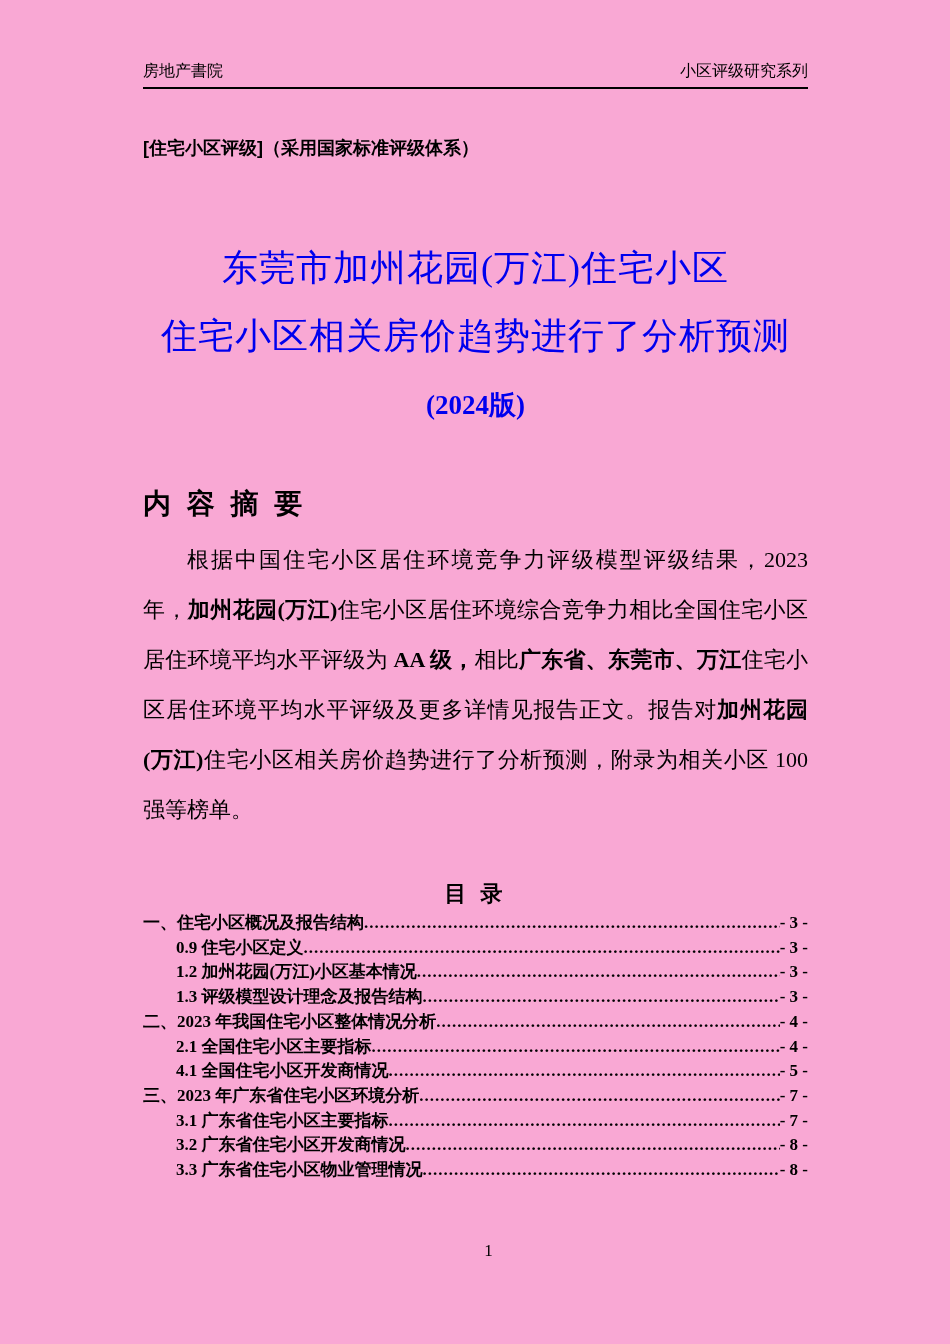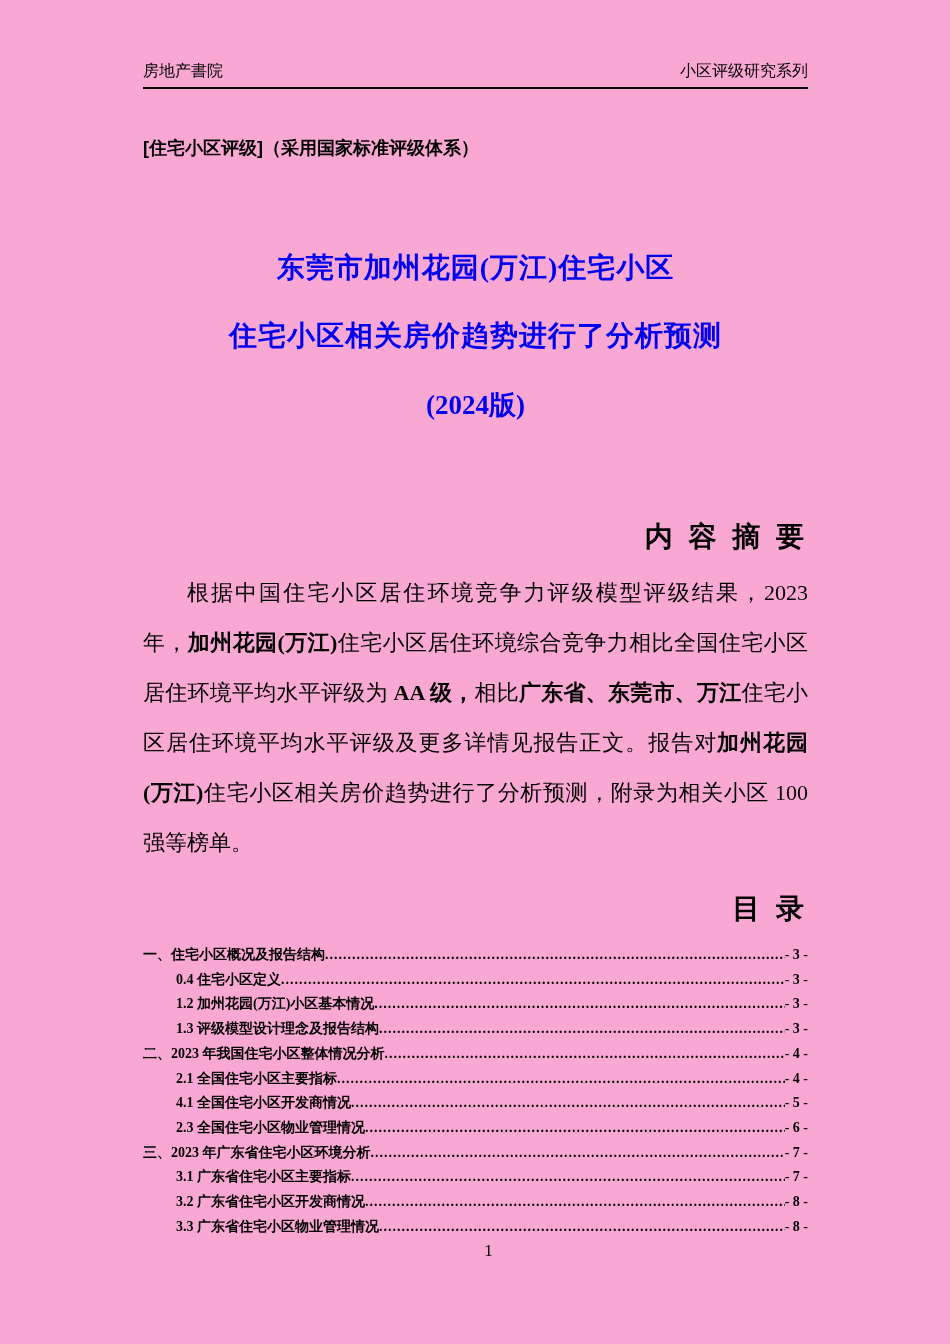--- a/index.html
+++ b/index.html
@@ -36,61 +36,60 @@
     font-family: Liberation Sans, sans-serif;
     font-size: 18px;
     font-weight: bold;
     line-height: 24px;
   }
   .title-block {
     margin-top: 74px;
     text-align: center;
   }
   .title-line {
-    font-size: 28px;
-    font-weight: bold;
+    font-size: 36px;
+    font-weight: normal;
     line-height: 68px;
     letter-spacing: 1px;
   }
   .edition-line {
     margin-top: 12px;
     font-size: 27px;
     font-weight: bold;
     line-height: 46px;
   }
   .abstract-heading {
-    margin-top: 92px;
-    text-align: right;
+    margin-top: 59px;
+    text-align: left;
     font-family: "Liberation Sans", "DejaVu Sans", sans-serif;
     font-size: 28px;
     font-weight: bold;
     line-height: 34px;
     letter-spacing: 4px;
   }
   .abstract-body {
     margin-top: 14px;
     font-size: 22px;
     line-height: 50px;
     text-align: justify;
     text-justify: inter-ideograph;
     text-indent: 44px;
   }
   .abstract-body .seg-bold { font-weight: bold; }
   .toc-heading {
-    margin-top: 24px;
-    text-align: right;
+    margin-top: 42px;
+    text-align: center;
     font-family: "Liberation Sans", "DejaVu Sans", sans-serif;
-    font-size: 28px;
+    font-size: 22px;
     font-weight: bold;
     line-height: 34px;
     letter-spacing: 4px;
   }
   .toc-list {
-    margin-top: 17px;
-    font-size: 14px;
+    font-size: 17px;
     font-weight: bold;
   }
   .toc-row {
     display: flex;
     align-items: baseline;
     line-height: 24.7px;
     white-space: nowrap;
   }
   .toc-row.level-2 { padding-left: 33px; }
   .toc-label { flex: 0 0 auto; }
@@ -140,21 +139,21 @@
 
     <div class="toc-heading">目 录</div>
 
     <div class="toc-list">
         <div class="toc-row level-1">
           <span class="toc-label">一、住宅小区概况及报告结构</span>
           <span class="toc-leader"></span>
           <span class="toc-page">- 3 -</span>
         </div>
         <div class="toc-row level-2">
-          <span class="toc-label">0.4 住宅小区定义</span>
+          <span class="toc-label">0.9 住宅小区定义</span>
           <span class="toc-leader"></span>
           <span class="toc-page">- 3 -</span>
         </div>
         <div class="toc-row level-2">
           <span class="toc-label">1.2 加州花园(万江)小区基本情况</span>
           <span class="toc-leader"></span>
           <span class="toc-page">- 3 -</span>
         </div>
         <div class="toc-row level-2">
           <span class="toc-label">1.3 评级模型设计理念及报告结构</span>
@@ -168,25 +167,20 @@
         </div>
         <div class="toc-row level-2">
           <span class="toc-label">2.1 全国住宅小区主要指标</span>
           <span class="toc-leader"></span>
           <span class="toc-page">- 4 -</span>
         </div>
         <div class="toc-row level-2">
           <span class="toc-label">4.1 全国住宅小区开发商情况</span>
           <span class="toc-leader"></span>
           <span class="toc-page">- 5 -</span>
-        </div>
-        <div class="toc-row level-2">
-          <span class="toc-label">2.3 全国住宅小区物业管理情况</span>
-          <span class="toc-leader"></span>
-          <span class="toc-page">- 6 -</span>
         </div>
         <div class="toc-row level-1">
           <span class="toc-label">三、2023 年广东省住宅小区环境分析</span>
           <span class="toc-leader"></span>
           <span class="toc-page">- 7 -</span>
         </div>
         <div class="toc-row level-2">
           <span class="toc-label">3.1 广东省住宅小区主要指标</span>
           <span class="toc-leader"></span>
           <span class="toc-page">- 7 -</span>

